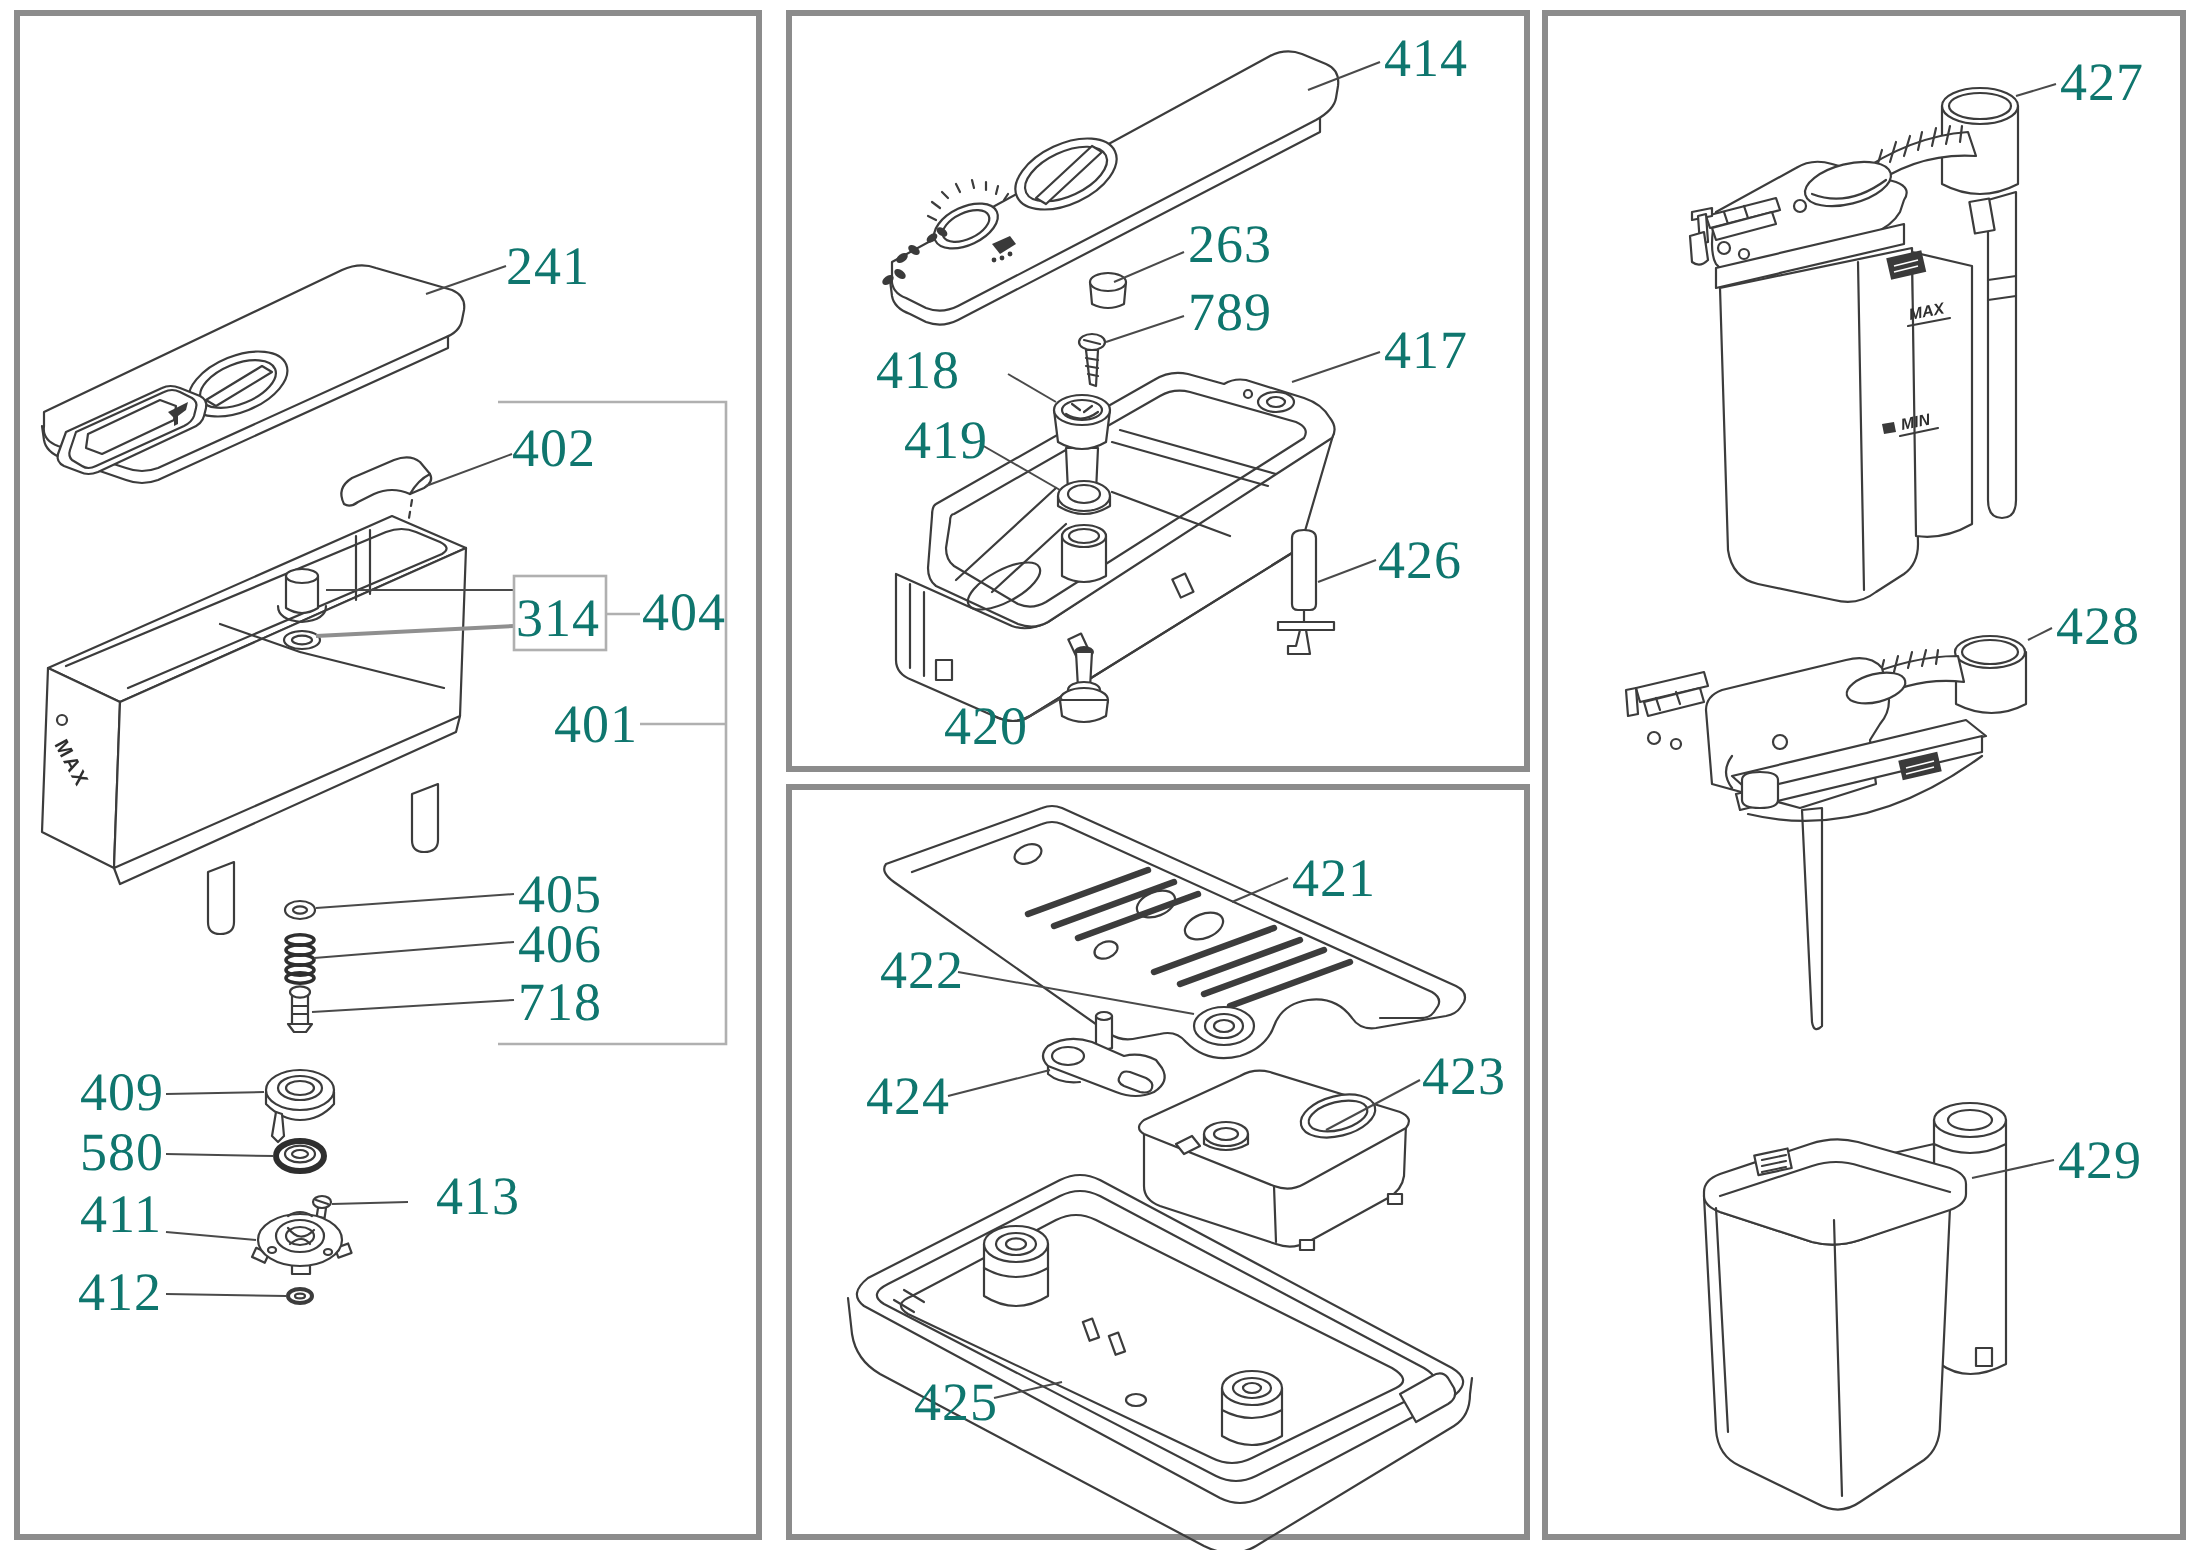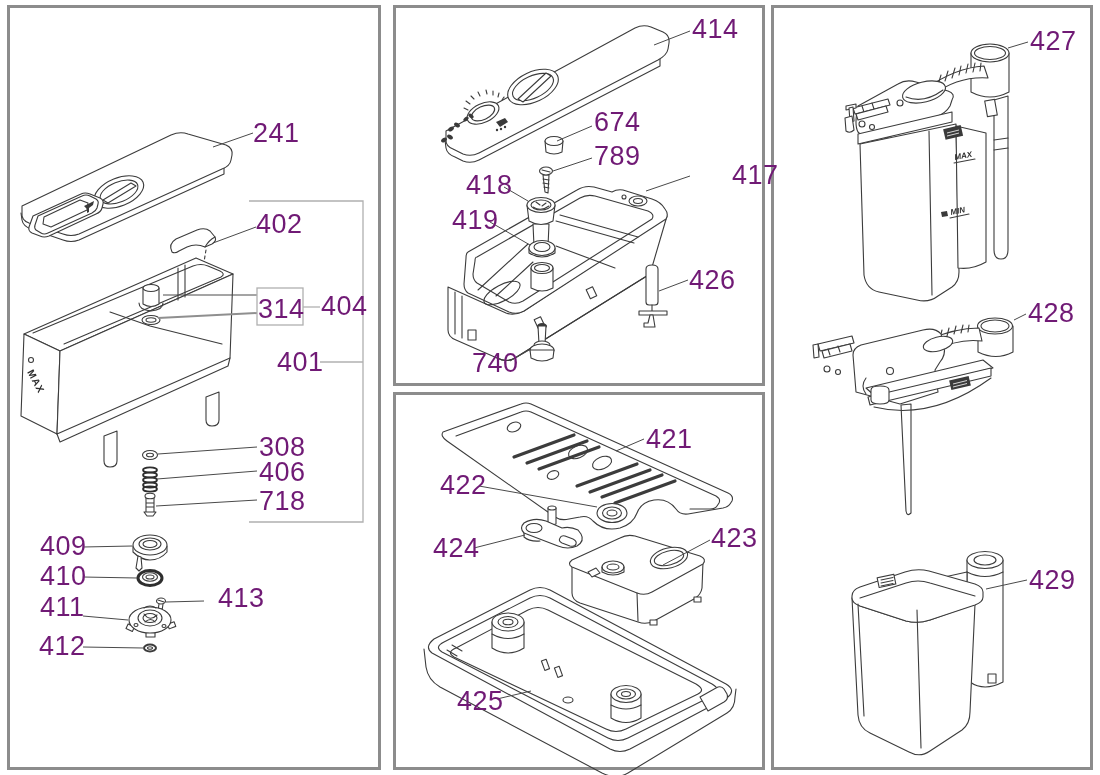--- a/index.html
+++ b/index.html
@@ -4,22 +4,22 @@
 <style>
   html,body{margin:0;padding:0;background:#fff;}
   .stage{position:relative;width:1100px;height:775px;background:#fff;overflow:hidden;
          font-family:"Liberation Sans",sans-serif;}
   .panel{position:absolute;border:3px solid #8c8c8c;background:#fff;box-sizing:border-box;}
   #panel-left{left:7px;top:5px;width:374px;height:765px;}
   #panel-midtop{left:393px;top:5px;width:372px;height:381px;}
   #panel-midbottom{left:393px;top:392px;width:372px;height:378px;}
   #panel-right{left:771px;top:5px;width:322px;height:765px;}
   svg.artwork{position:absolute;left:0;top:0;width:1100px;height:775px;pointer-events:none;}
-  .callout{position:absolute;font-size:27px;line-height:27px;color:#701a75;letter-spacing:.5px;
-           font-family:Liberation Sans, sans-serif;}
+  .callout{position:absolute;font-size:27px;line-height:27px;color:#0f766e;letter-spacing:.5px;
+           font-family:Liberation Serif, serif;}
   .ln{fill:none;stroke:#3c3c3c;stroke-width:1.1;stroke-linejoin:round;stroke-linecap:round;}
   .fw{fill:#ffffff;stroke:#3c3c3c;stroke-width:1.1;stroke-linejoin:round;stroke-linecap:round;}
   .dk{fill:#3a3a3a;stroke:none;}
   .ldr{stroke:#4a4a4a;stroke-width:1;fill:none;}
   .gray{stroke:#b0b0b0;stroke-width:1.3;fill:none;}
   .grayfat{stroke:#8f8f8f;stroke-width:2;fill:none;}
   .slat{stroke:#3c3c3c;stroke-width:3.2;stroke-linecap:round;}
   .coil{fill:none;stroke:#2e2e2e;stroke-width:1.8;}
   .thick{fill:#fff;stroke:#2e2e2e;stroke-width:3;}
   .tinytext{font-size:8px;font-style:italic;font-weight:bold;fill:#2e2e2e;}
@@ -395,37 +395,37 @@
       <line class="ldr" x1="1026" y1="314" x2="1014" y2="320"></line>
       <line class="ldr" x1="1027" y1="580" x2="986" y2="589"></line>
     </g>
   </svg>
 
   <div class="callout" style="left:253px;top:120px">241</div>
   <div class="callout" style="left:256px;top:211px">402</div>
   <div class="callout" style="left:258px;top:296px">314</div>
   <div class="callout" style="left:321px;top:293px">404</div>
   <div class="callout" style="left:277px;top:349px">401</div>
-  <div class="callout" style="left:259px;top:434px">308</div>
+  <div class="callout" style="left:259px;top:434px">405</div>
   <div class="callout" style="left:259px;top:459px">406</div>
   <div class="callout" style="left:259px;top:488px">718</div>
   <div class="callout" style="left:40px;top:533px">409</div>
-  <div class="callout" style="left:40px;top:563px">410</div>
+  <div class="callout" style="left:40px;top:563px">580</div>
   <div class="callout" style="left:40px;top:594px">411</div>
   <div class="callout" style="left:218px;top:585px">413</div>
   <div class="callout" style="left:39px;top:633px">412</div>
 
   <div class="callout" style="left:692px;top:16px">414</div>
-  <div class="callout" style="left:594px;top:109px">674</div>
+  <div class="callout" style="left:594px;top:109px">263</div>
   <div class="callout" style="left:594px;top:143px">789</div>
-  <div class="callout" style="left:732px;top:162px">417</div>
-  <div class="callout" style="left:466px;top:172px">418</div>
+  <div class="callout" style="left:692px;top:162px">417</div>
+  <div class="callout" style="left:438px;top:172px">418</div>
   <div class="callout" style="left:452px;top:207px">419</div>
   <div class="callout" style="left:689px;top:267px">426</div>
-  <div class="callout" style="left:472px;top:350px">740</div>
+  <div class="callout" style="left:472px;top:350px">420</div>
 
   <div class="callout" style="left:646px;top:426px">421</div>
   <div class="callout" style="left:440px;top:472px">422</div>
   <div class="callout" style="left:433px;top:535px">424</div>
   <div class="callout" style="left:711px;top:525px">423</div>
   <div class="callout" style="left:457px;top:688px">425</div>
 
   <div class="callout" style="left:1030px;top:28px">427</div>
   <div class="callout" style="left:1028px;top:300px">428</div>
   <div class="callout" style="left:1029px;top:567px">429</div>

